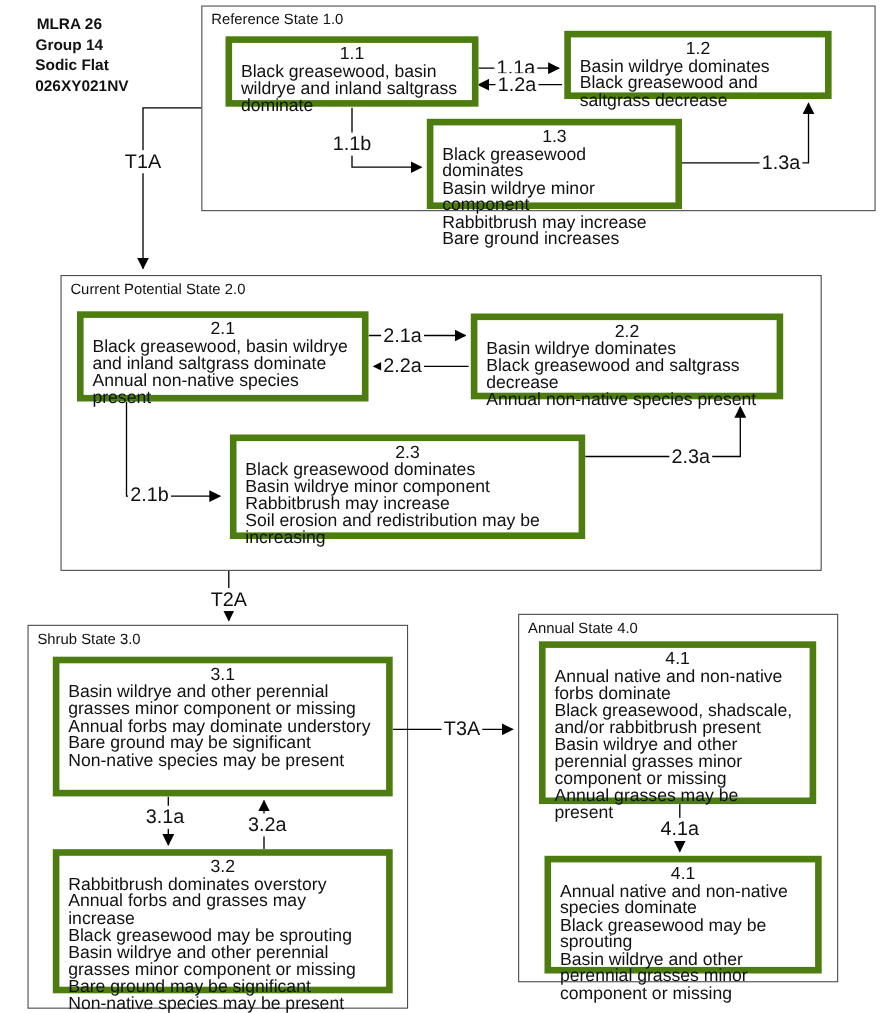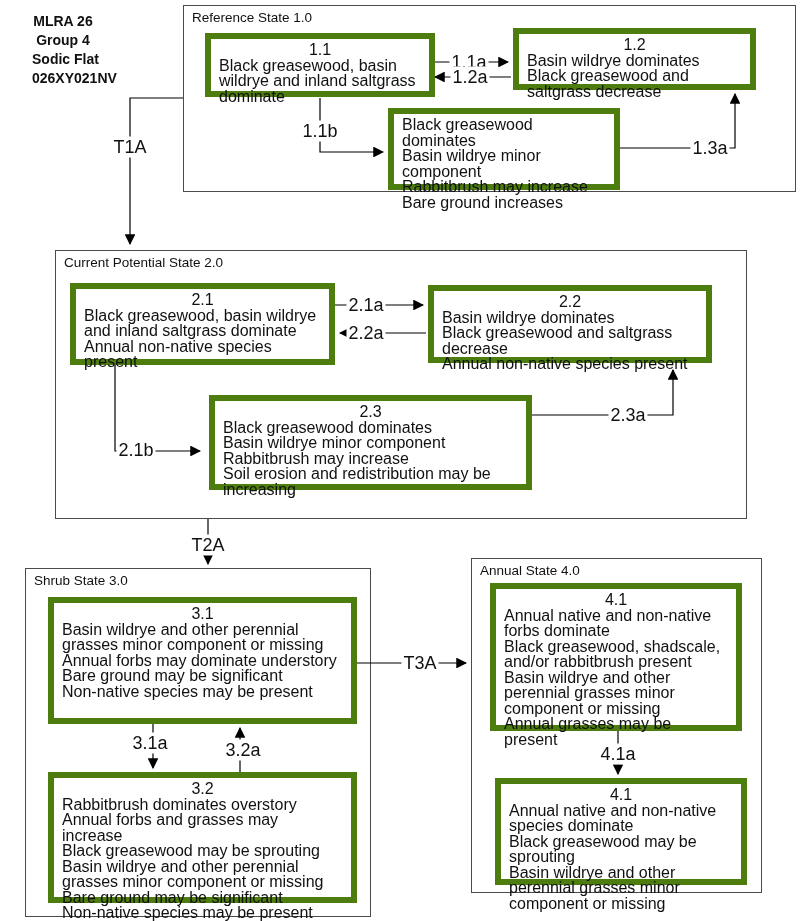--- a/index.html
+++ b/index.html
@@ -30,21 +30,21 @@
     background:#ffffff; padding:0 2px; font-size:18px; white-space:nowrap;
   }
 </style>
 </head>
 <body>
 
 <div id="canvas">
 
   <div class="header-block">
     <div>MLRA 26</div>
-    <div>Group 4</div>
+    <div>Group 14</div>
     <div>Sodic Flat</div>
     <div>026XY021NV</div>
   </div>
 
   <div class="state" style="left:183px; top:5px; width:613px; height:187px;">
     <div class="state-title">Reference State 1.0</div>
   </div>
 
   <div class="state" style="left:55px; top:250px; width:692px; height:269px;">
     <div class="state-title">Current Potential State 2.0</div>
@@ -87,20 +87,21 @@
     <div>Black greasewood, basin wildrye and inland saltgrass dominate</div>
   </div>
 
   <div class="node" style="left:513px; top:28px; width:243px; height:62px;">
     <div class="node-num">1.2</div>
     <div>Basin wildrye dominates</div>
     <div>Black greasewood and saltgrass decrease</div>
   </div>
 
   <div class="node" style="left:388px; top:108px; width:232px; height:82px;">
+    <div class="node-num">1.3</div>
     <div>Black greasewood dominates</div>
     <div>Basin wildrye minor component</div>
     <div>Rabbitbrush may increase</div>
     <div>Bare ground increases</div>
   </div>
 
   <div class="node" style="left:70px; top:283px; width:265px; height:82px;">
     <div class="node-num">2.1</div>
     <div>Black greasewood, basin wildrye and inland saltgrass dominate</div>
     <div>Annual non-native species present</div>

